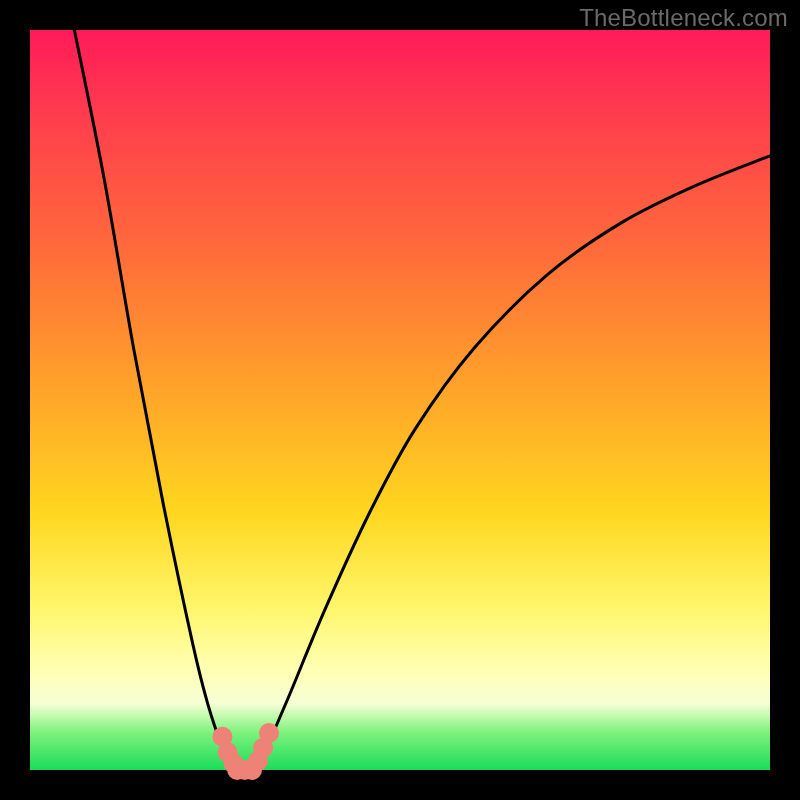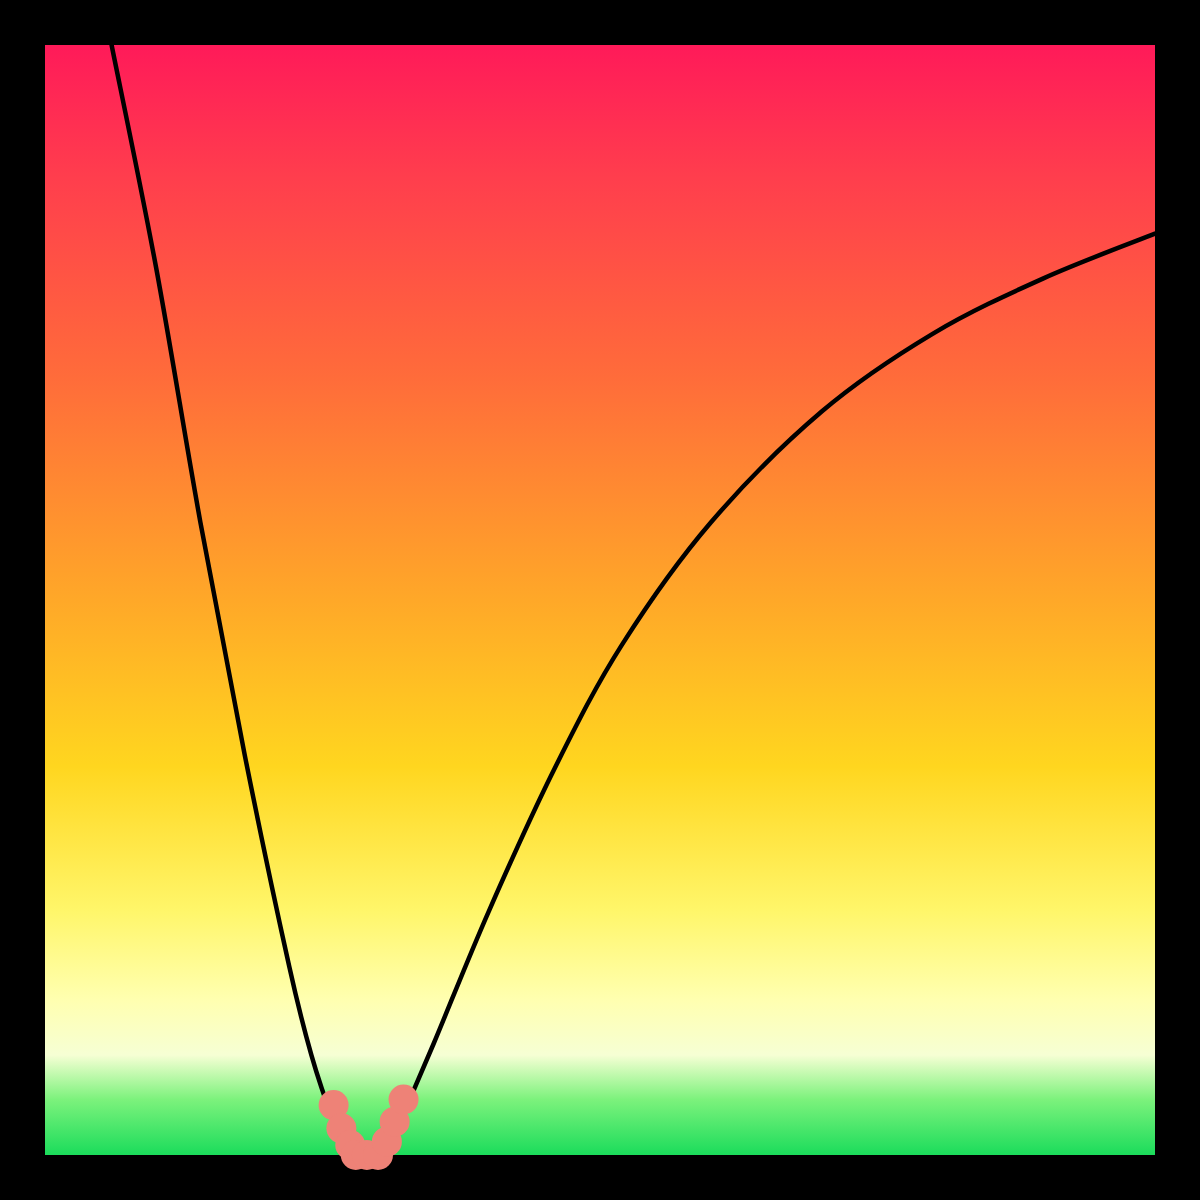--- a/index.html
+++ b/index.html
@@ -59,20 +59,21 @@
     overflow: visible;
   }
   .dot {
     fill: #ee8277;
   }
 </style>
 </head>
 <body>
 
 <div class="frame">
+  <div class="watermark">TheBottleneck.com</div>
   <div class="plot">
     <svg class="curve" viewBox="0 0 740 740">
       <path id="curve-path" fill="none" stroke="#000" stroke-width="3" stroke-linecap="round" d="M 44.4,0 C 49.33333333333333,24.666666666666668 64.13333333333333,94.96666666666667 74,148 C 83.86666666666667,201.03333333333333 93.73333333333335,263.9333333333334 103.60000000000001,318.20000000000005 C 113.46666666666667,372.4666666666667 123.33333333333331,424.2666666666667 133.2,473.6 C 143.06666666666666,522.9333333333334 155.4,580.9000000000001 162.8,614.2 C 170.20000000000002,647.5 172.66666666666666,656.1333333333333 177.6,673.4 C 182.53333333333333,690.6666666666666 188.7,707.9333333333333 192.4,717.8 C 196.10000000000002,727.6666666666666 197.33333333333334,728.9 199.8,732.6 C 202.26666666666668,736.3000000000001 204.73333333333335,738.7666666666667 207.20000000000002,740 C 209.66666666666669,741.2333333333333 212.13333333333333,740 214.6,740 C 217.06666666666666,740 219.53333333333333,741.2333333333333 222,740 C 224.46666666666667,738.7666666666667 226.93333333333334,736.3000000000001 229.4,732.6 C 231.86666666666667,728.9 231.86666666666667,728.9 236.8,717.8 C 241.73333333333335,706.6999999999999 249.13333333333333,689.4333333333333 259,666 C 268.8666666666667,642.5666666666667 282.43333333333334,608.0333333333334 296,577.2 C 309.56666666666666,546.3666666666667 325.6,510.6 340.40000000000003,481 C 355.20000000000005,451.4 367.53333333333336,426.7333333333333 384.8,399.59999999999997 C 402.06666666666666,372.46666666666664 421.8,344.1 444,318.20000000000005 C 466.2,292.30000000000007 493.3333333333333,265.1666666666667 518,244.2 C 542.6666666666666,223.23333333333332 567.3333333333334,207.2 592,192.39999999999998 C 616.6666666666666,177.59999999999997 641.3333333333334,166.49999999999997 666,155.39999999999998 C 690.6666666666666,144.29999999999998 727.6666666666666,130.73333333333338 740,125.80000000000007"></path>
       <g id="marker-group">
           <circle cx="192.4" cy="706.7" r="10" class="dot"></circle>
           <circle cx="197.58" cy="722.24" r="10" class="dot"></circle>
           <circle cx="203.50000000000003" cy="733.34" r="10" class="dot"></circle>
           <circle cx="207.20000000000002" cy="740" r="10" class="dot"></circle>
           <circle cx="214.6" cy="740" r="10" class="dot"></circle>
           <circle cx="222" cy="740" r="10" class="dot"></circle>

